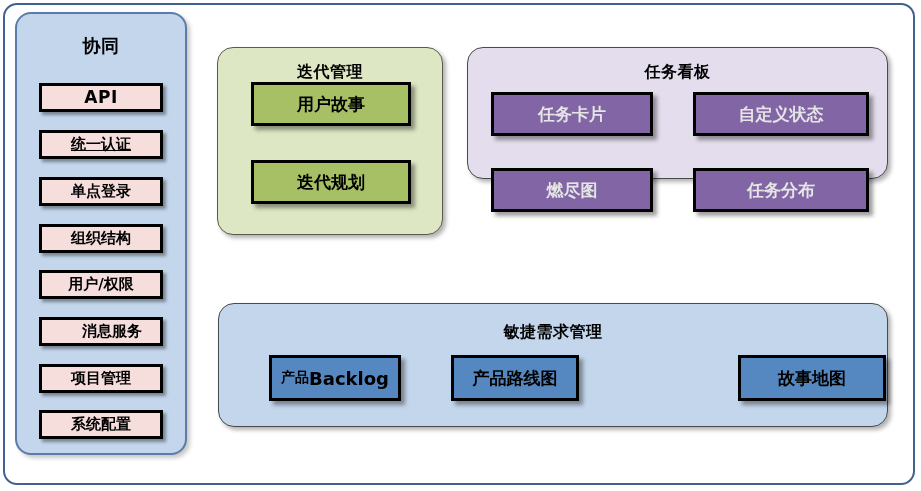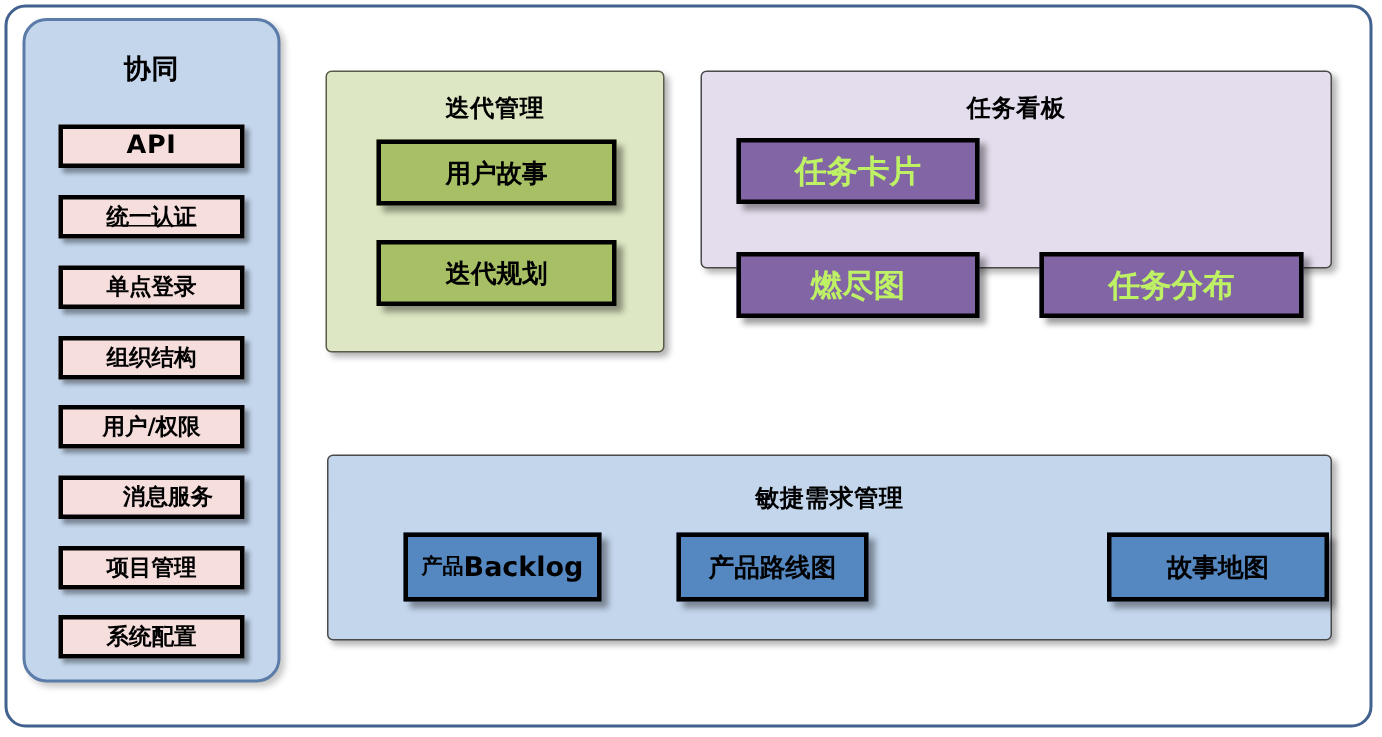--- a/index.html
+++ b/index.html
@@ -28,21 +28,21 @@
     box-sizing: border-box;
     border: 2px solid #41618e;
     border-radius: 14px;
     background: transparent;
   }
 
   
   .panel {
     position: absolute;
     box-sizing: border-box;
-    border-radius: 4px;
+    border-radius: 16px;
     border: 1.5px solid #4a4a4a;
     box-shadow: 3px 3px 4px rgba(0,0,0,0.30);
   }
   .panel-title {
     position: absolute;
     left: 0;
     right: 0;
     text-align: center;
     font-family: "DejaVu Sans", "Liberation Sans", sans-serif;
     font-weight: bold;
@@ -131,23 +131,23 @@
   .purple-card {
     position: absolute;
     box-sizing: border-box;
     background: #8265a5;
     border: 3px solid #000000;
     box-shadow: 4px 4px 4px rgba(0,0,0,0.38);
     display: flex;
     align-items: center;
     justify-content: center;
     font-family: "DejaVu Serif", "Liberation Serif", serif;
-    font-size: 21px;
-    font-weight: bold;
-    color: #bef264;
+    font-size: 17px;
+    font-weight: bold;
+    color: #e5e5e5;
   }
 
   
   #agile {
     left: 218px;
     top: 303px;
     width: 670px;
     height: 124px;
     background: #c3d6ec;
     border-color: #4a4a4a;
@@ -195,27 +195,28 @@
     <div class="side-item" style="top:163px;">单点登录</div>
     <div class="side-item" style="top:210px;">组织结构</div>
     <div class="side-item" style="top:256px;">用户/权限</div>
     <div class="side-item" style="top:303px;padding-left:22px;">消息服务</div>
     <div class="side-item" style="top:396px;">系统配置</div>
     <div class="side-item" style="top:350px;">项目管理</div>
   </div>
 
   <div class="panel" id="iteration">
     <div class="panel-title">迭代管理</div>
-    <div class="green-card" style="top:45px;">用户故事</div>
+    <div class="green-card" style="top:34px;">用户故事</div>
     <div class="green-card" style="top:112px;">迭代规划</div>
   </div>
 
   <div class="panel" id="kanban">
     <div class="panel-title">任务看板</div>
     <div class="purple-card" style="left:23px;  top:44px; width:162px; height:44px;">任务卡片</div>
+    <div class="purple-card" style="left:225px; top:44px; width:176px; height:44px;">自定义状态</div>
     <div class="purple-card" style="left:225px; top:120px;width:176px; height:44px;">任务分布</div>
     <div class="purple-card" style="left:23px;  top:120px;width:162px; height:44px;">燃尽图</div>
   </div>
 
   <div class="panel" id="agile">
     <div class="panel-title">敏捷需求管理</div>
 
     <div class="blue-card" style="left:50px; width:132px;">
       <span class="mix-cn">产品</span>
         <span class="mix-en">Backlog</span>

